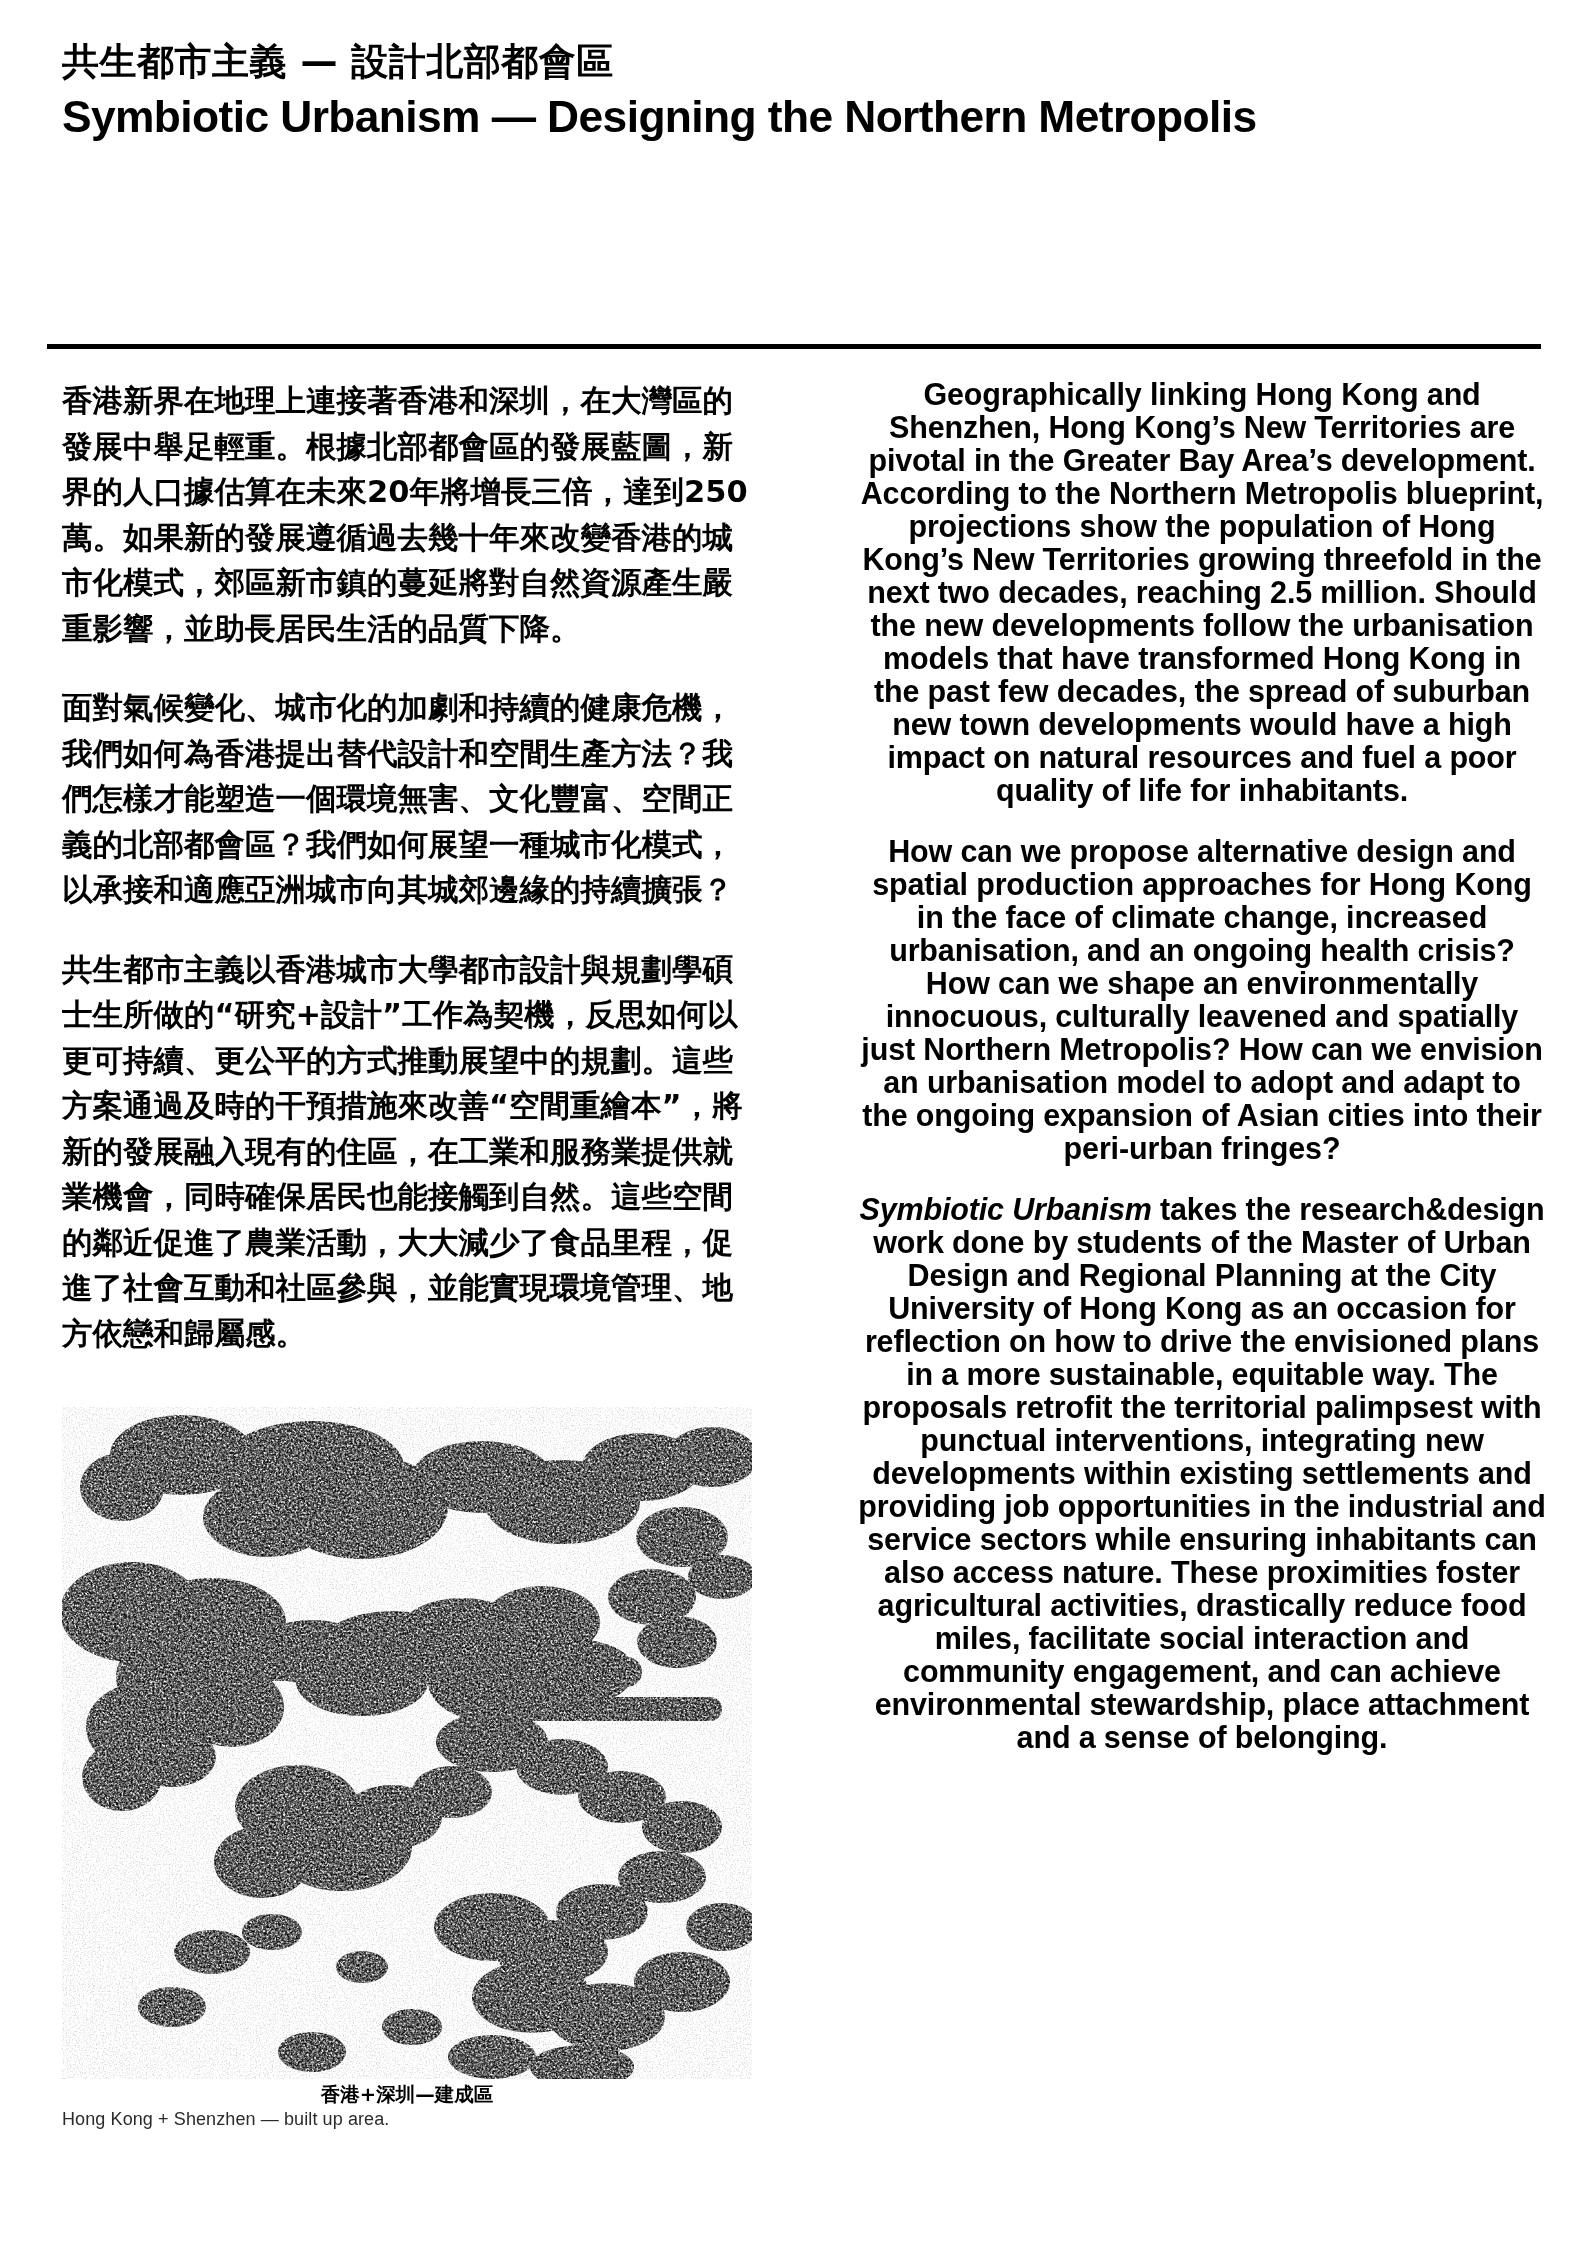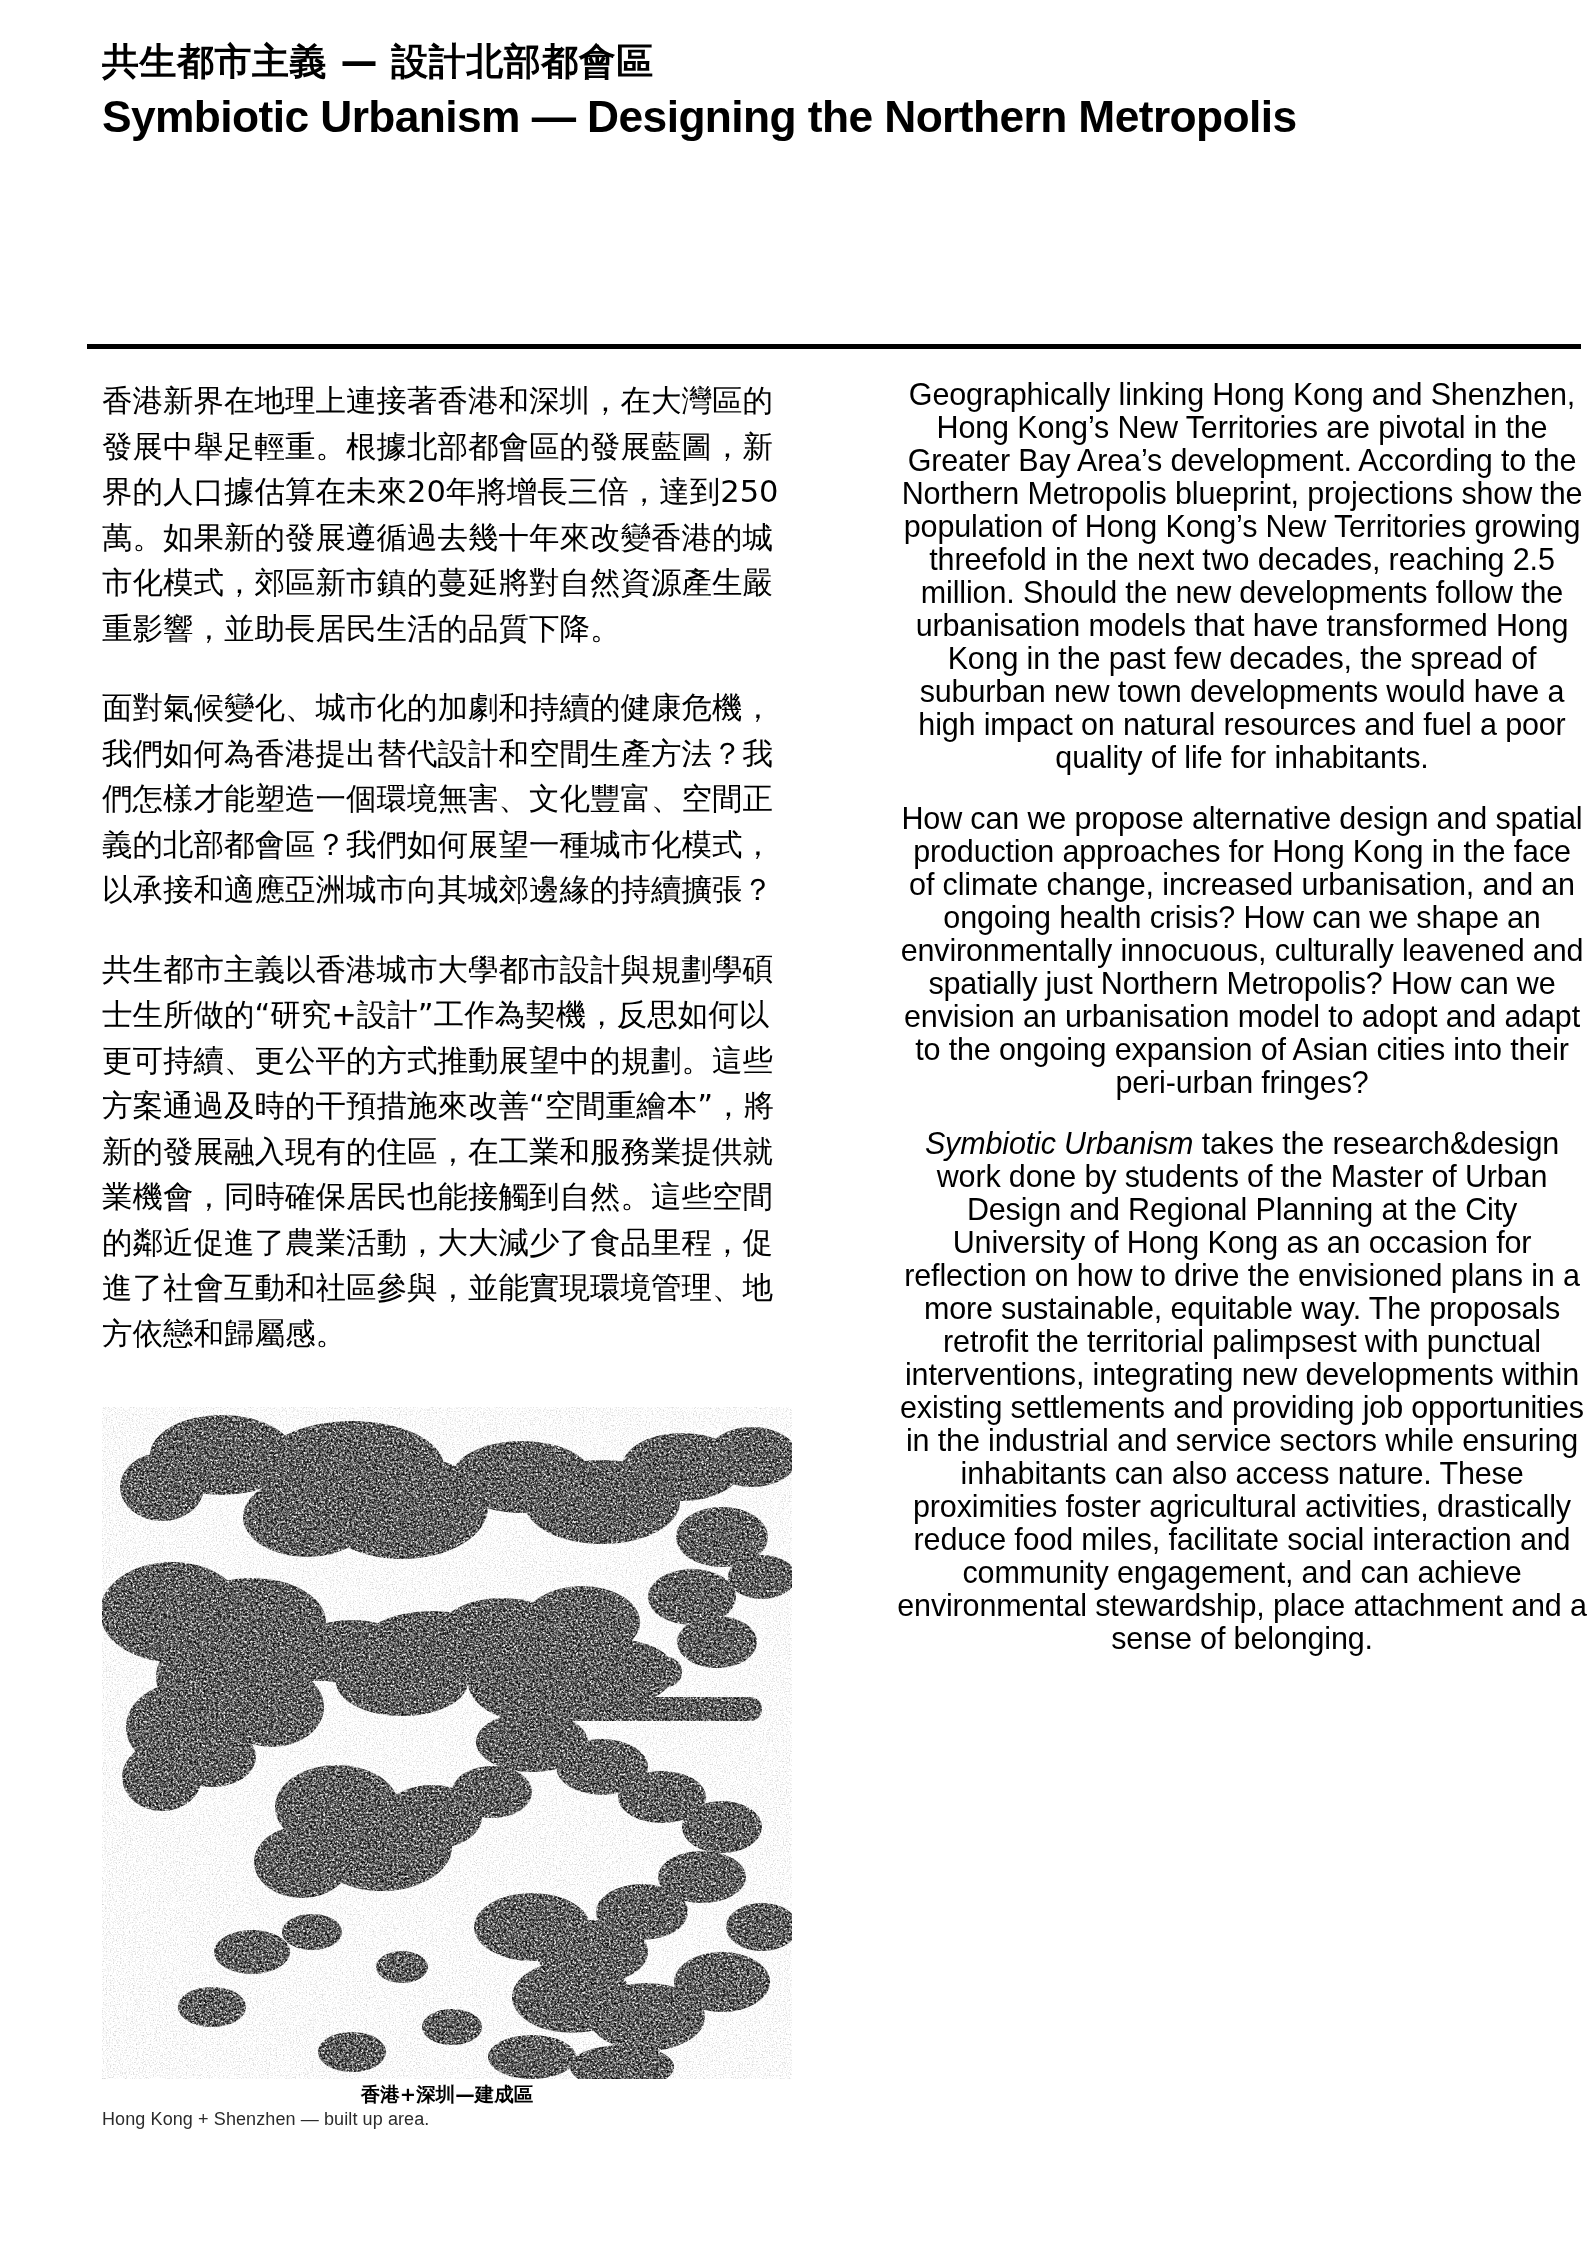--- a/index.html
+++ b/index.html
@@ -13,21 +13,20 @@
     position: relative;
     font-family: "Liberation Sans", sans-serif;
     color: #000000;
     overflow: hidden;
   }
 
   .page {
     position: absolute;
     inset: 0;
     padding: 12px;
-    margin-left: 40px;
   }
 
   
   .header {
     position: absolute;
     left: 62px;
     top: 40px;
     width: 1480px;
   }
   .title-zh {
@@ -58,20 +57,21 @@
     top: 344px;
     width: 1494px;
     height: 5px;
     background: #000;
   }
 
   
   .col {
     position: absolute;
     top: 378px;
+    font-weight: bold;
   }
   .col-left {
     left: 62px;
     width: 692px;
   }
   .col-right {
     left: 857px;
     width: 690px;
   }
 

